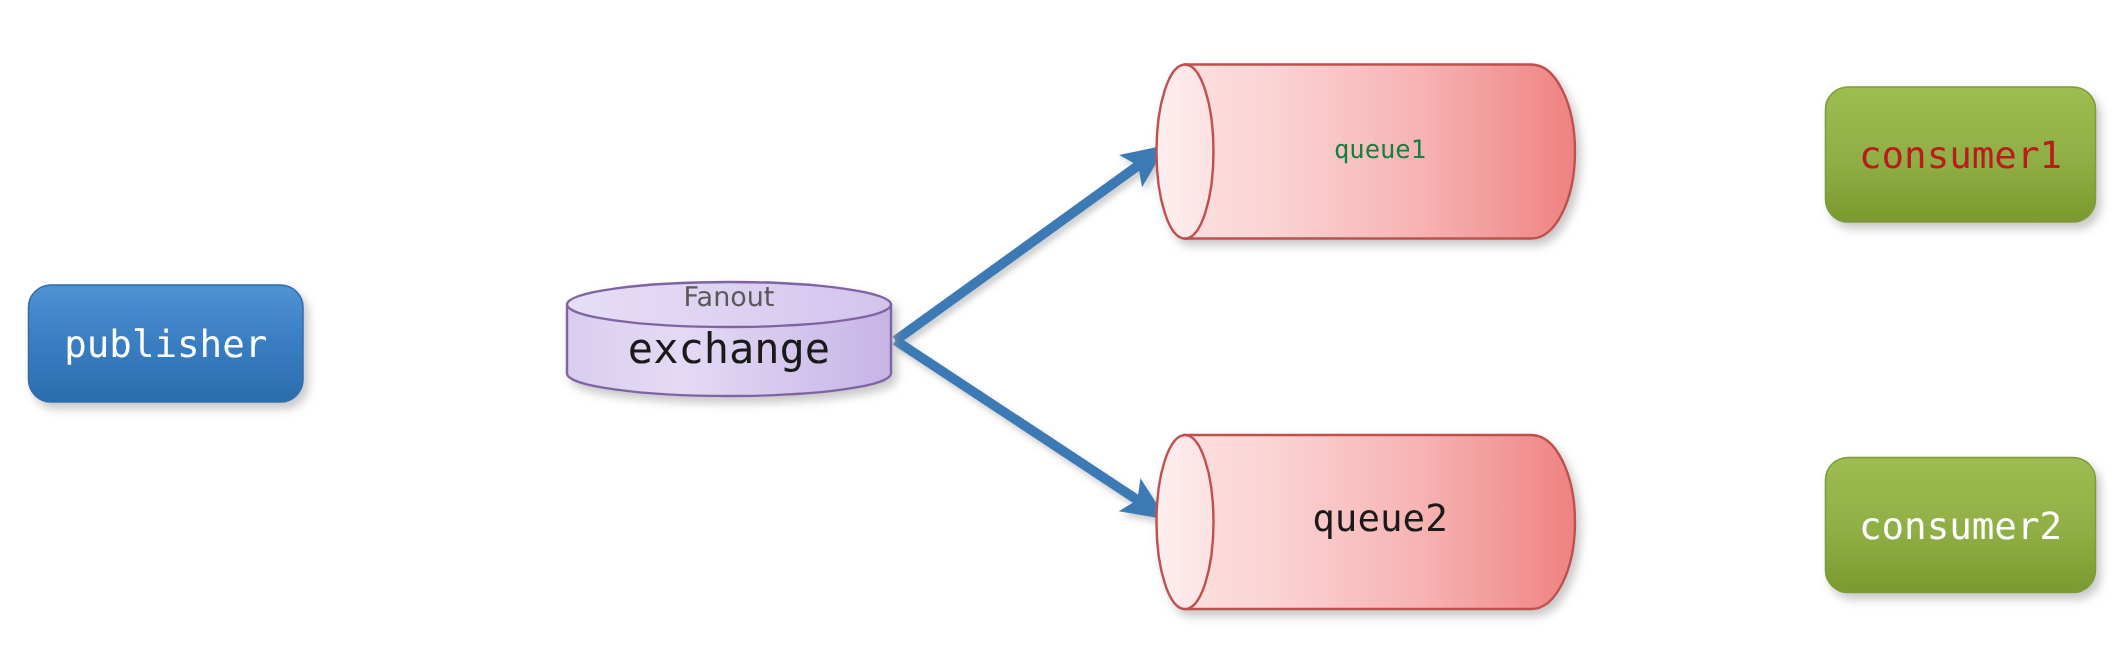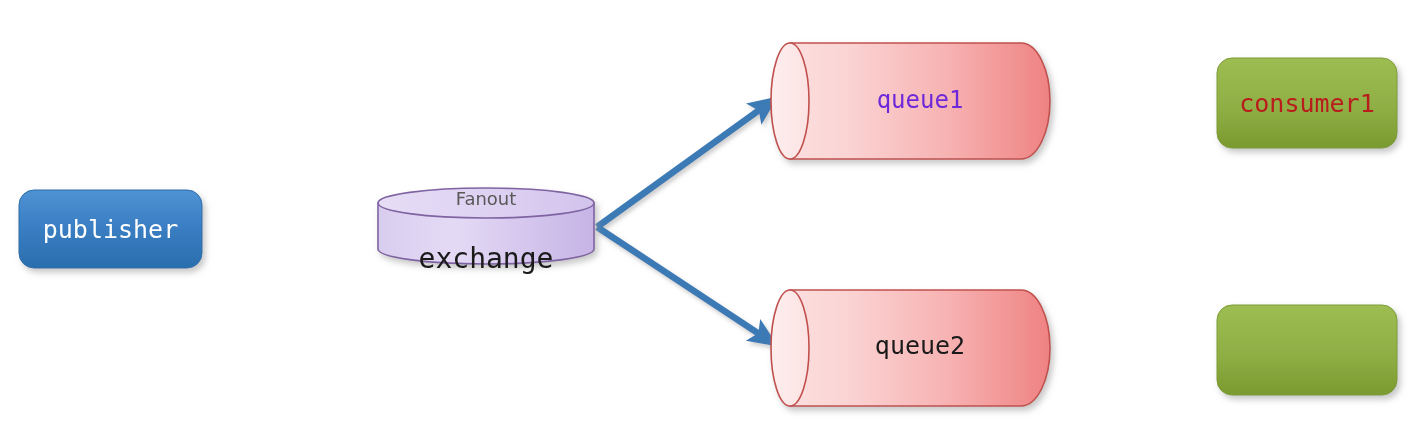--- a/index.html
+++ b/index.html
@@ -54,25 +54,25 @@
   .lbl-consumer2 {
     left: 1217px; top: 305px; width: 180px; height: 90px;
     font-size: 25px; color: #ffffff;
   }
   .lbl-exchange-kind {
     left: 378px; top: 188px; width: 216px; height: 26px;
     font-size: 18px; color: #595959; align-items: flex-start;
   }
   .lbl-exchange {
     left: 378px; top: 214px; width: 216px; height: 36px;
-    font-size: 28px; color: #1a1a1a; margin-top: 26px;
+    font-size: 28px; color: #1a1a1a;
   }
   .lbl-queue1 {
     left: 790px; top: 80px; width: 260px; height: 40px;
-    font-size: 24px; color: #6d28d9;
+    font-size: 17px; color: #15803d;
   }
   .lbl-queue2 {
     left: 790px; top: 325px; width: 260px; height: 40px;
     font-size: 25px; color: #1a1a1a;
   }
 </style>
 </head>
 <body>
 
 <div id="diagram-root">
@@ -165,14 +165,15 @@
   <div class="node-label mono-label lbl-publisher">publisher</div>
 
   <div class="node-label mono-label lbl-exchange">exchange</div>
 
   <div class="node-label mono-label lbl-queue1">queue1</div>
 
   <div class="node-label mono-label lbl-queue2">queue2</div>
 
   <div class="node-label mono-label lbl-consumer1">consumer1</div>
 
+  <div class="node-label mono-label lbl-consumer2">consumer2</div>
 
 </div>
 
 </body></html>

